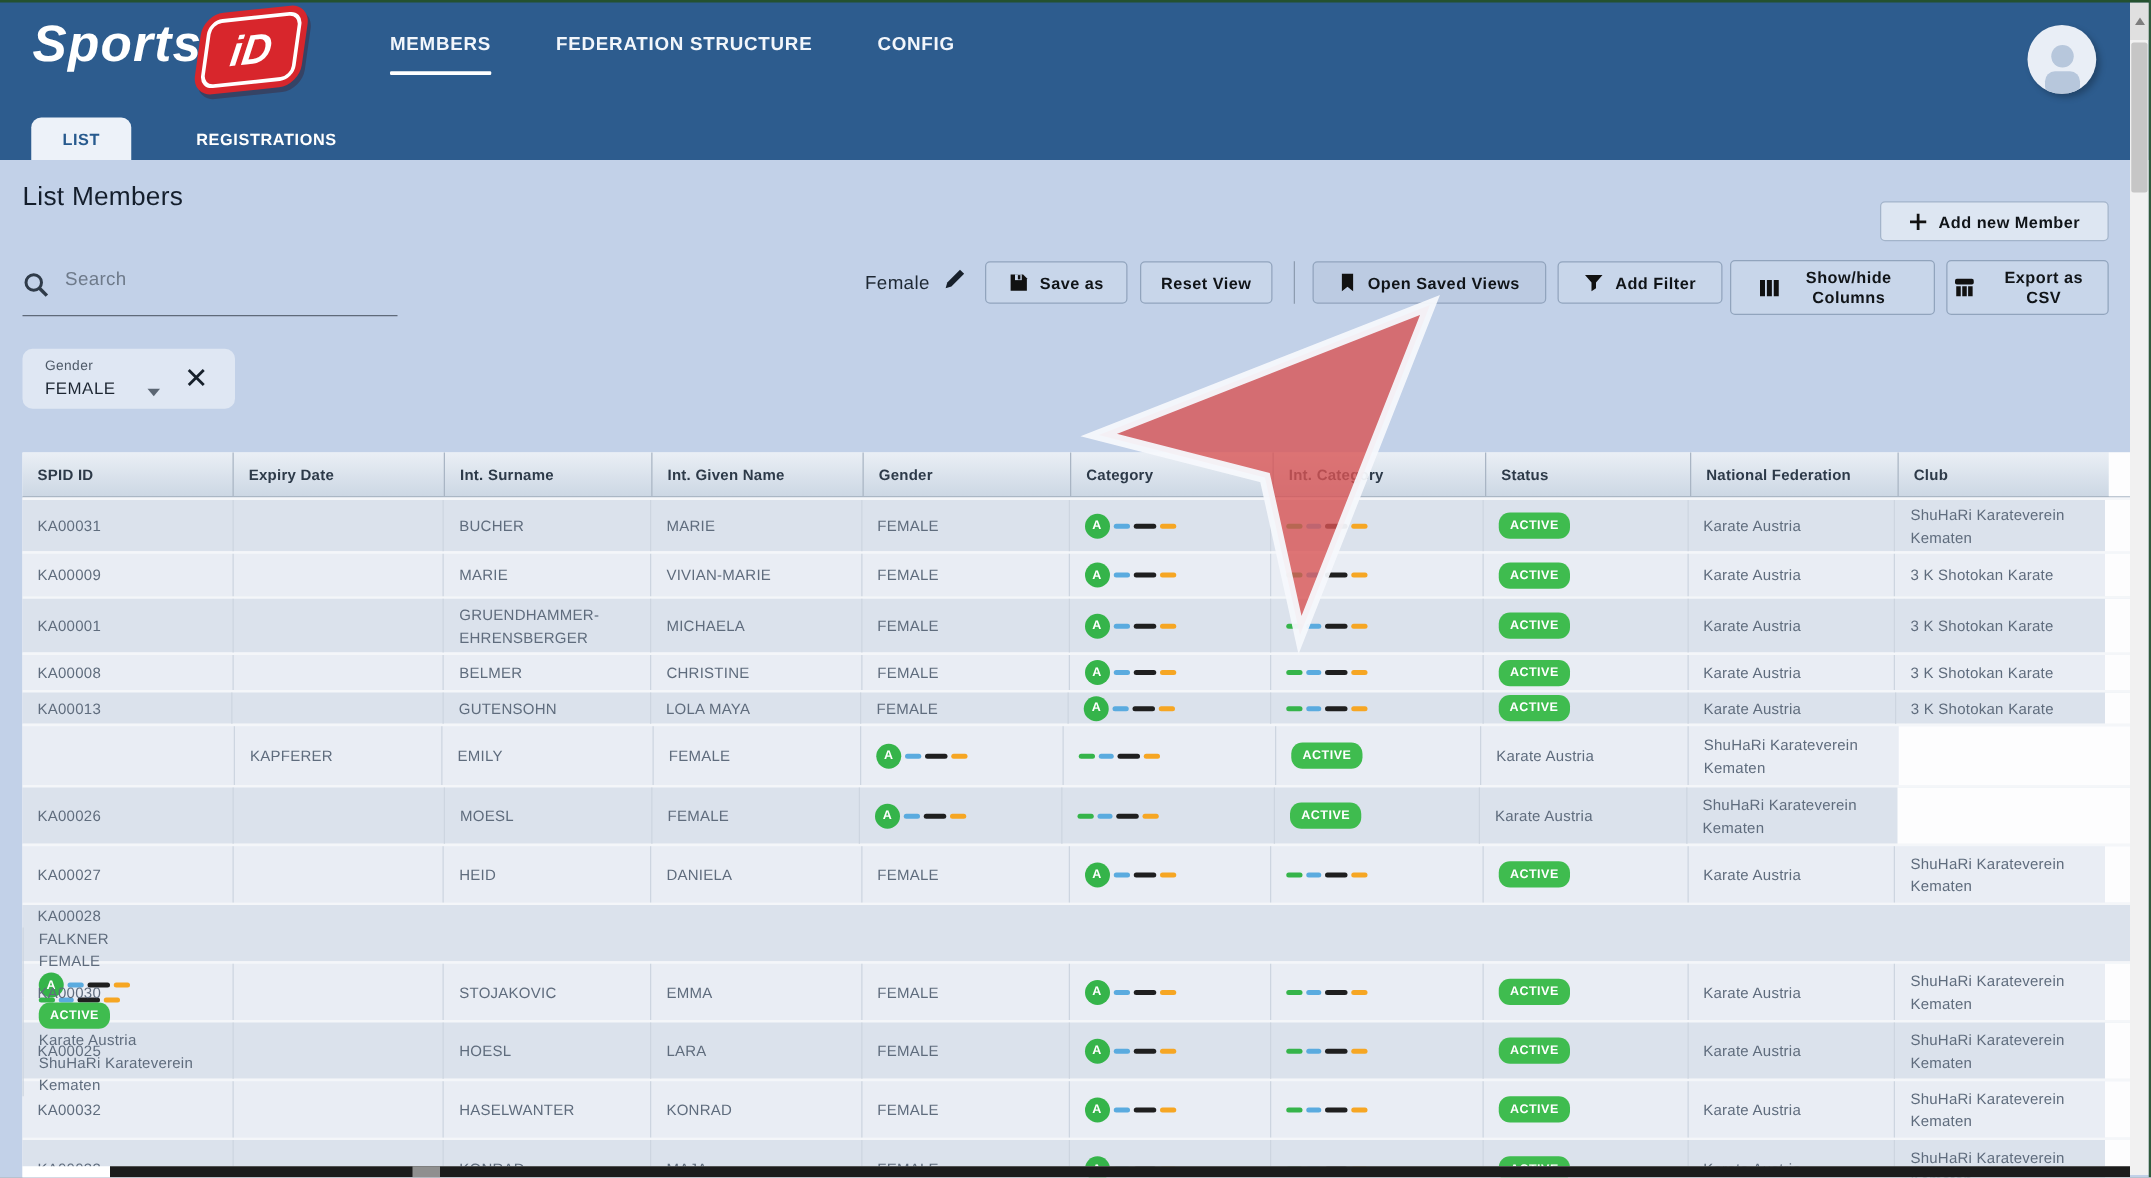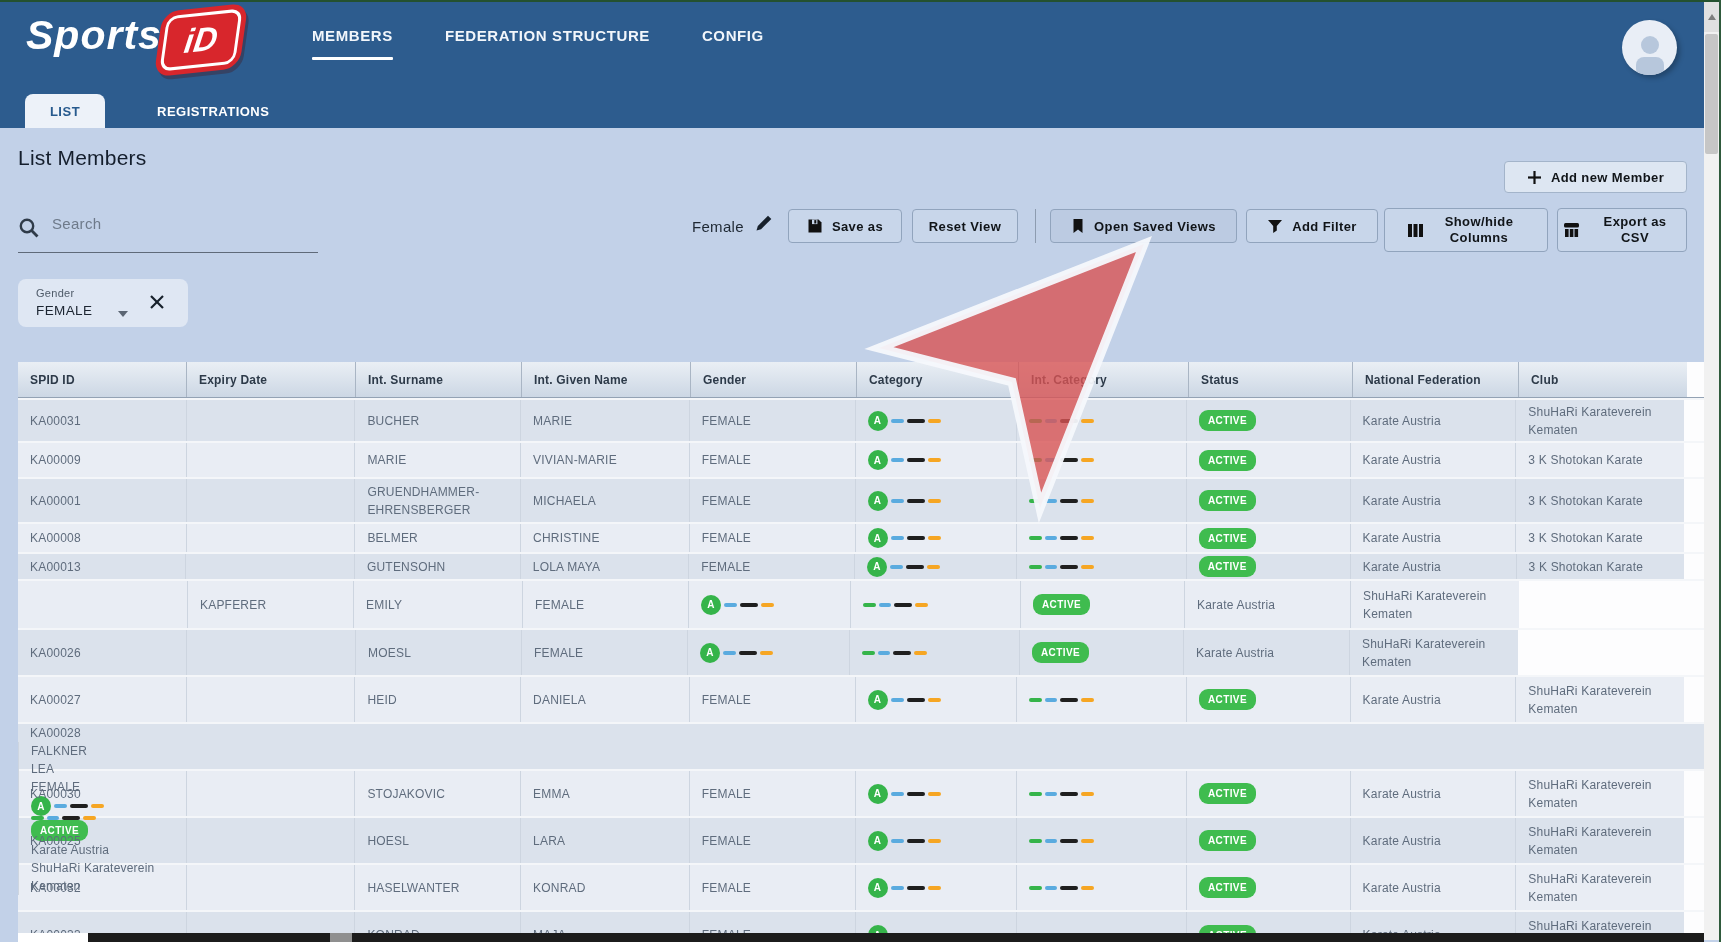--- a/index.html
+++ b/index.html
@@ -556,23 +556,20 @@
         <div class="trow" style="height: 45px; flex-direction: column;">
           <div class="cell" style="width: 168px;">
             <span>KA00028</span>
           </div>
           <div class="cell" style="width: 169px;">
             <span></span>
           </div>
           <div class="cell" style="width: 166px;">
             <span>FALKNER</span>
           </div>
-          <div class="cell" style="width: 169px;">
-            <span>LEA</span>
-          </div>
           <div class="cell" style="width: 166px;">
             <span>FEMALE</span>
           </div>
           <div class="cell" style="width: 162px;">
             <span class="cat">
               <span class="cat-circle" style="background: rgb(53, 180, 74);">A</span>
               <span class="dash" style="background: rgb(90, 171, 223); width: 13px;"></span>
               <span class="dash" style="background: rgb(31, 31, 31); width: 18px;"></span>
               <span class="dash" style="background: rgb(246, 166, 35); width: 13px;"></span>
             </span>

